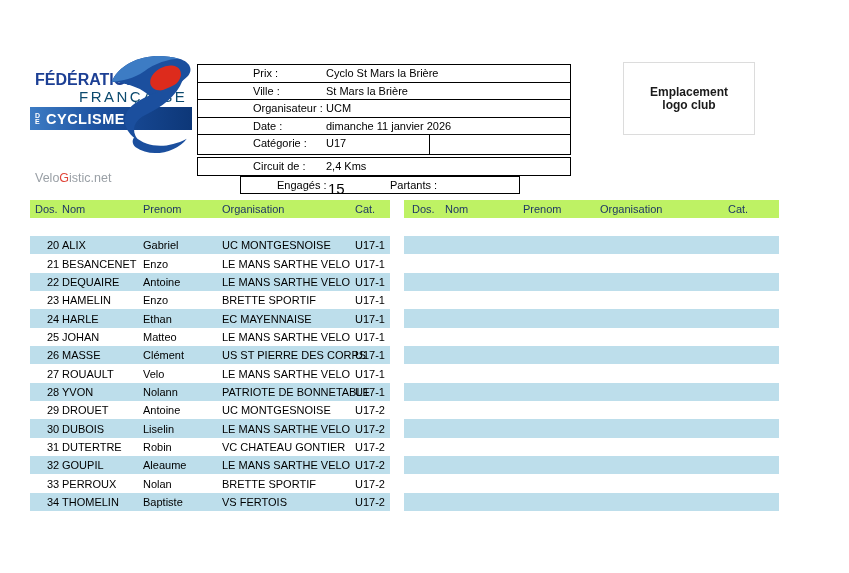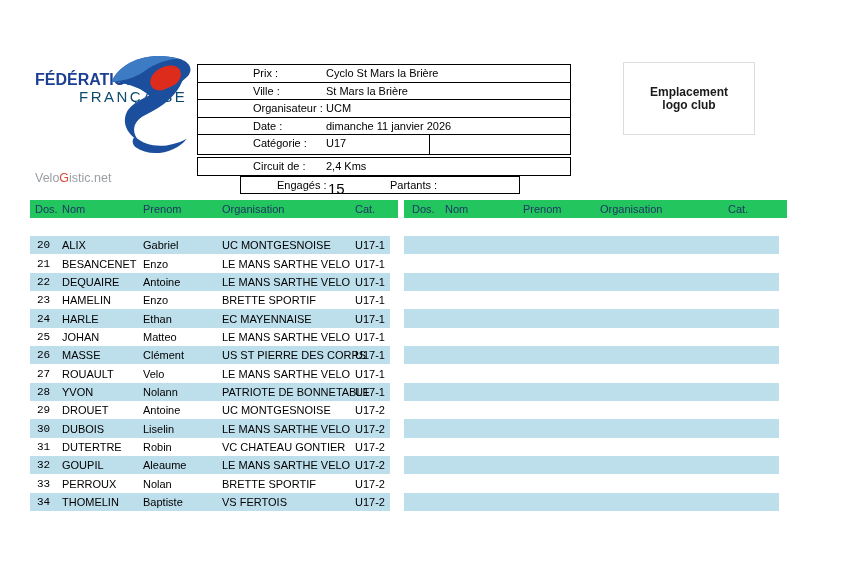--- a/index.html
+++ b/index.html
@@ -48,33 +48,33 @@
 
   
   #logo-club{
     left:623px;top:62px;width:130px;height:71px;
     border:1px solid #dcdcdc;
     display:flex;flex-direction:column;align-items:center;justify-content:center;
     font-size:12px;font-weight:700;color:#1a1a1a;line-height:13px;
   }
 
   
-  .thead{height:18px;background:#22c55e;position:absolute;top:200px;padding-left:8px;}
+  .thead{height:18px;background:#bef264;position:absolute;top:200px;}
   .thead span{position:absolute;top:3px;font-size:11px;color:#1f3864;}
   #left-head{left:30px;width:360px;}
   #right-head{left:404px;width:375px;}
 
   #left-rows{left:30px;top:236px;width:360px;}
   #right-rows{left:404px;top:236px;width:375px;}
   .trow{position:relative;height:18.35px;}
   .trow.blue{background:#bddeeb;}
   .trow span{position:absolute;top:50%;transform:translateY(-50%);font-size:11px;color:#000;white-space:nowrap;}
 
   
-  .lt .c0{left:7px;font-family:Liberation Mono, monospace;}
+  .lt .c0{left:17px;}
   .lt .c1{left:32px;}
   .lt .c2{left:113px;}
   .lt .c3{left:192px;}
   .lt .c4{left:325px;}
   
   #left-head .c0{left:5px;}
   #left-head .c1{left:32px;}
   #left-head .c2{left:113px;}
   #left-head .c3{left:192px;}
   #left-head .c4{left:325px;}
@@ -84,20 +84,24 @@
   #right-head .c2{left:119px;}
   #right-head .c3{left:196px;}
   #right-head .c4{left:324px;}
 </style>
 </head>
 <body>
 
 <div id="logo" class="abs">
   <div class="logo-line1">FÉDÉRATION</div>
   <div class="logo-line2">FRANÇAISE</div>
+  <div class="logo-banner">
+    <span class="banner-de">DE</span>
+    <span class="banner-cyclisme">CYCLISME</span>
+  </div>
 </div>
 <svg id="swoosh" class="abs" viewBox="0 0 100 110">
   <path d="M6,33 C16,11 46,1 76,9 C88,12 92,22 83,29 C70,40 59,49 52,58 C47,43 28,35 6,33 Z" fill="#1b4f9e"></path>
   <path d="M6,33 C16,11 46,1 76,9 C66,9 50,14 40,22 C28,30 18,32 6,33 Z" fill="#3d7cc4"></path>
   <ellipse cx="62" cy="29" rx="17" ry="11.5" transform="rotate(-28 62 29)" fill="#dd2b1c"></ellipse>
   <path d="M80,31 C73,49 58,59 42,67 C29,73 26,83 33,93 C18,85 15,67 28,57 C43,45 63,43 80,31 Z" fill="#1b4f9e"></path>
   <path d="M30,90 C43,101 63,103 84,92 C73,107 46,112 31,101 C27,98 27,93 30,90 Z" fill="#1b4f9e"></path>
 </svg>
 
 <div id="velogistic" class="abs"><span>Velo</span><span class="g-red">G</span><span>istic.net</span></div>

